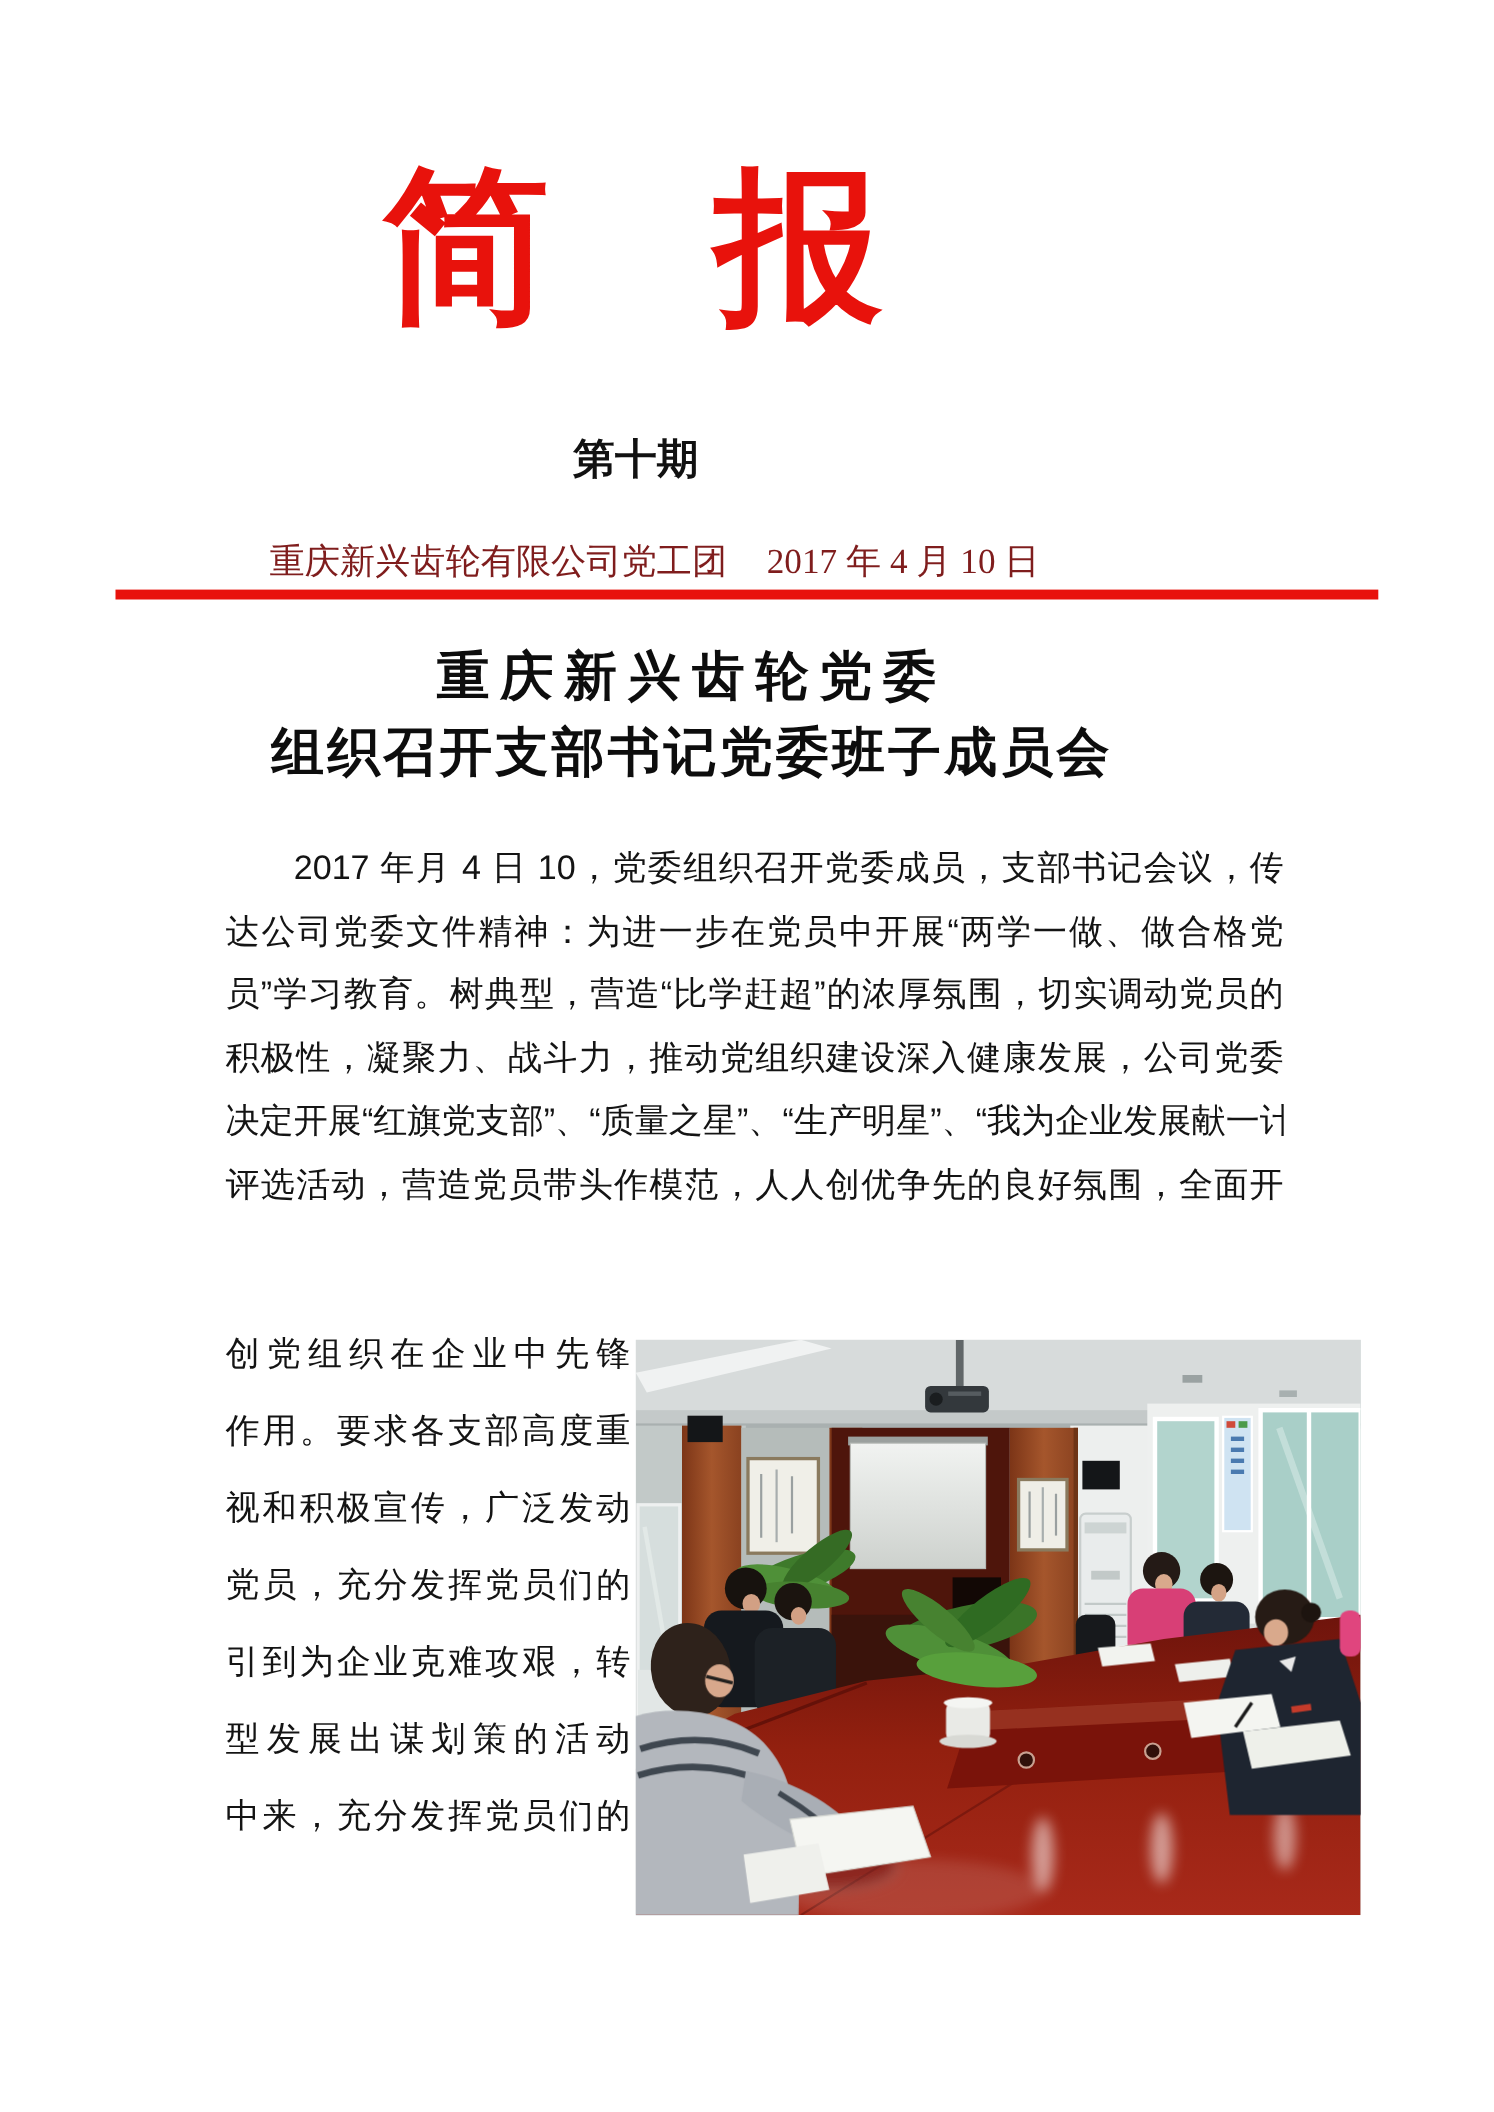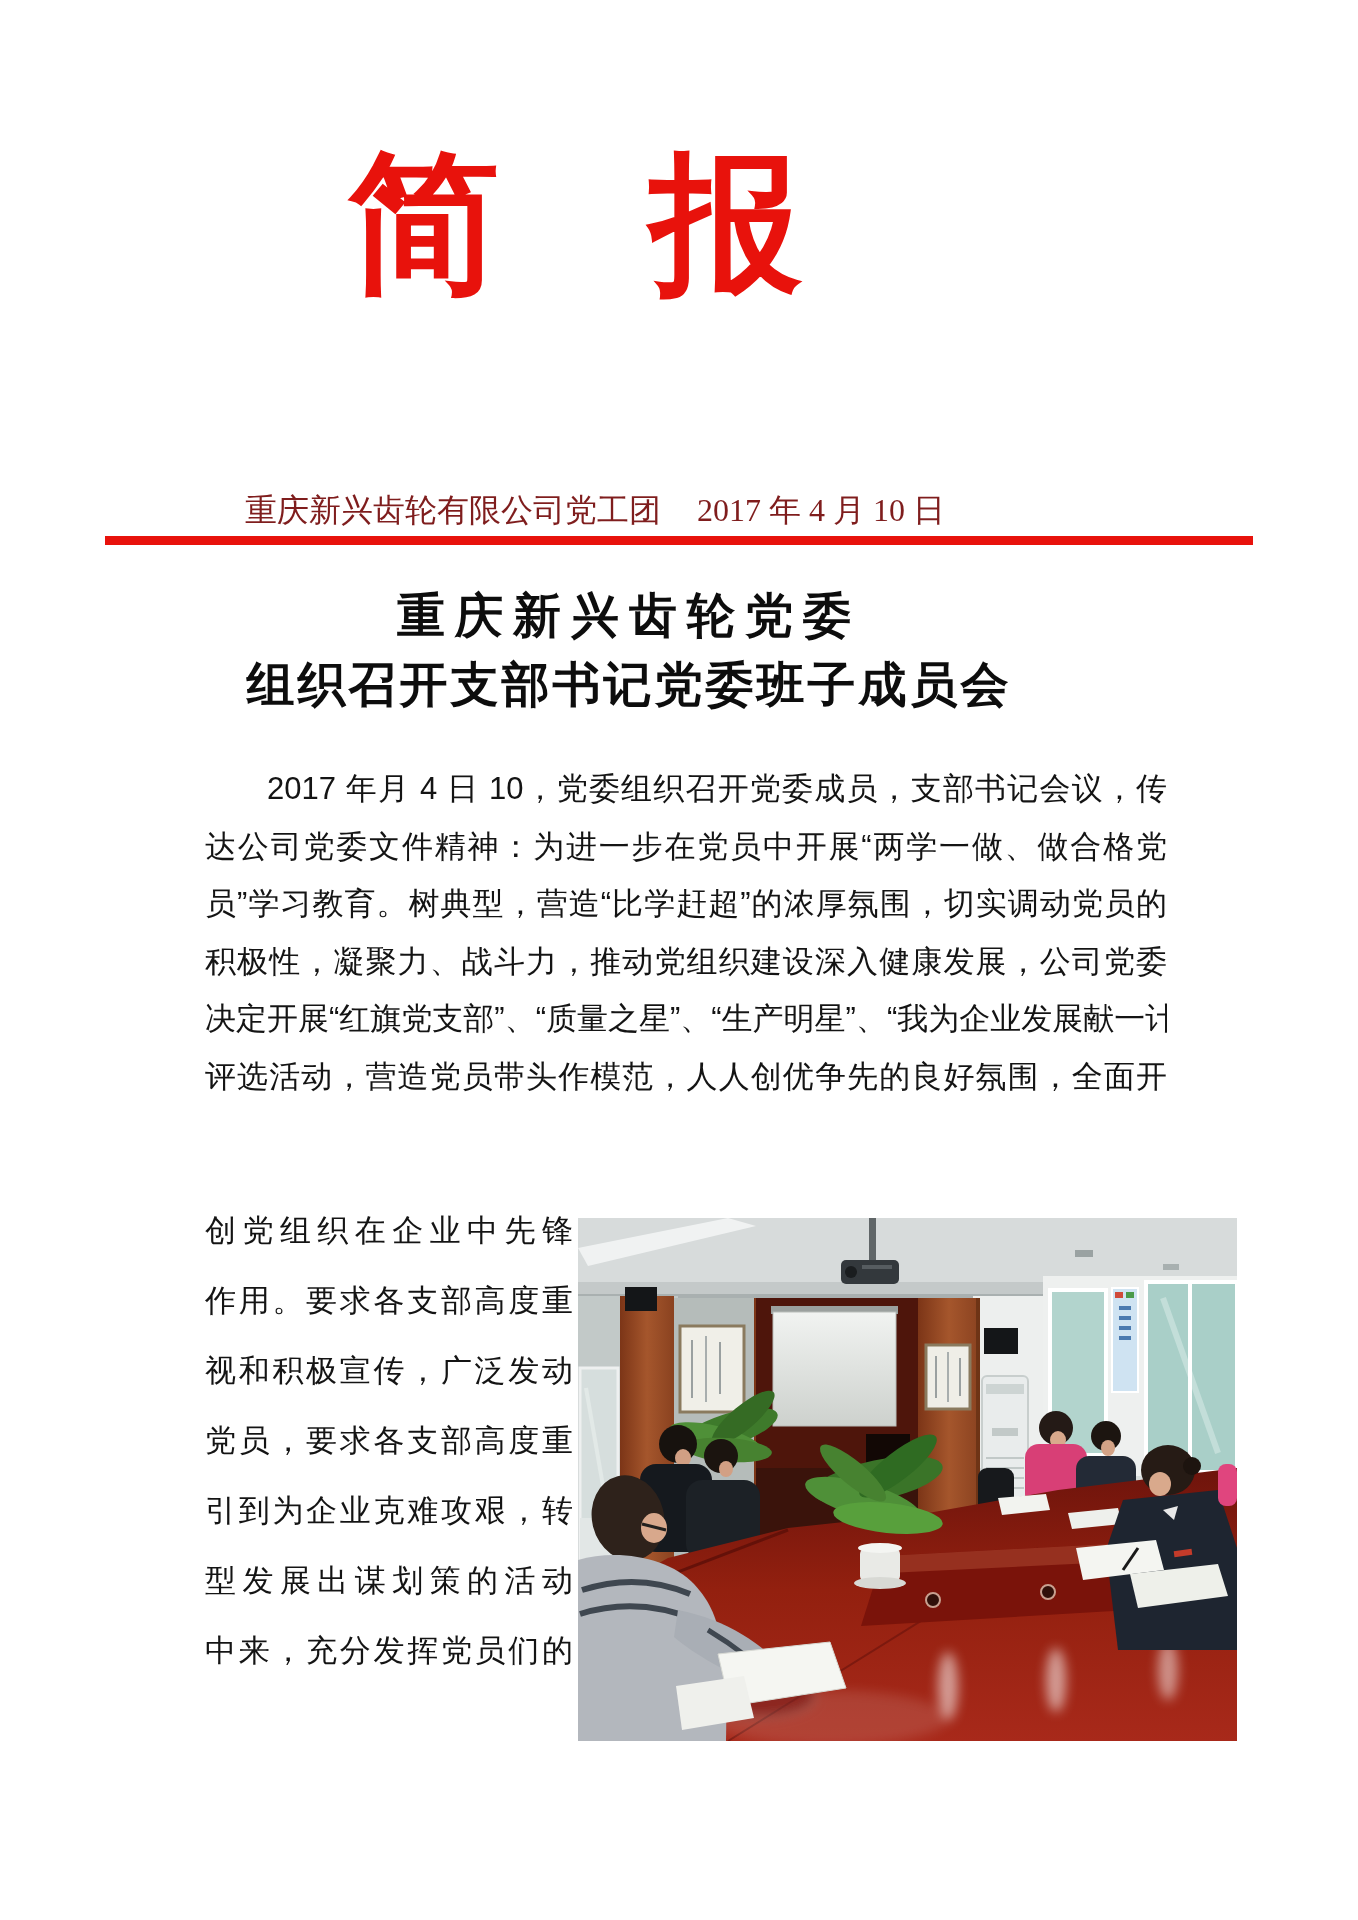--- a/index.html
+++ b/index.html
@@ -74,20 +74,21 @@
 </head>
 <body>
 
 <div id="page">
 
   <div class="masthead-title">
     <span>简</span>
     <span>报</span>
   </div>
 
+  <div class="issue">第十期</div>
 
   <div class="orgdate">
     <span>重庆新兴齿轮有限公司党工团</span>
     <span>2017 年 4 月 10 日</span>
   </div>
 
   <div class="red-rule"></div>
 
   <div class="headline">
     <div class="hl1">重庆新兴齿轮党委</div>
@@ -100,21 +101,21 @@
     <div class="bline">员”学习教育。树典型，营造“比学赶超”的浓厚氛围，切实调动党员的</div>
     <div class="bline">积极性，凝聚力、战斗力，推动党组织建设深入健康发展，公司党委</div>
     <div class="bline">决定开展“红旗党支部”、“质量之星”、“生产明星”、“我为企业发展献一计”</div>
     <div class="bline">评选活动，营造党员带头作模范，人人创优争先的良好氛围，全面开</div>
   </div>
 
   <div class="wrap-block">
     <div class="wline">创党组织在企业中先锋</div>
     <div class="wline">作用。要求各支部高度重</div>
     <div class="wline">视和积极宣传，广泛发动</div>
-    <div class="wline">党员，要求各支部高度重</div>
+    <div class="wline">党员，充分发挥党员们的</div>
     <div class="wline">引到为企业克难攻艰，转</div>
     <div class="wline">型发展出谋划策的活动</div>
     <div class="wline">中来，充分发挥党员们的</div>
   </div>
 
   <div class="photo">
     <svg viewBox="0 0 659 523" xmlns="http://www.w3.org/2000/svg">
       <defs>
         <linearGradient id="wg" x1="0" y1="0" x2="1" y2="0">
           <stop offset="0" stop-color="#7c3517"></stop>

